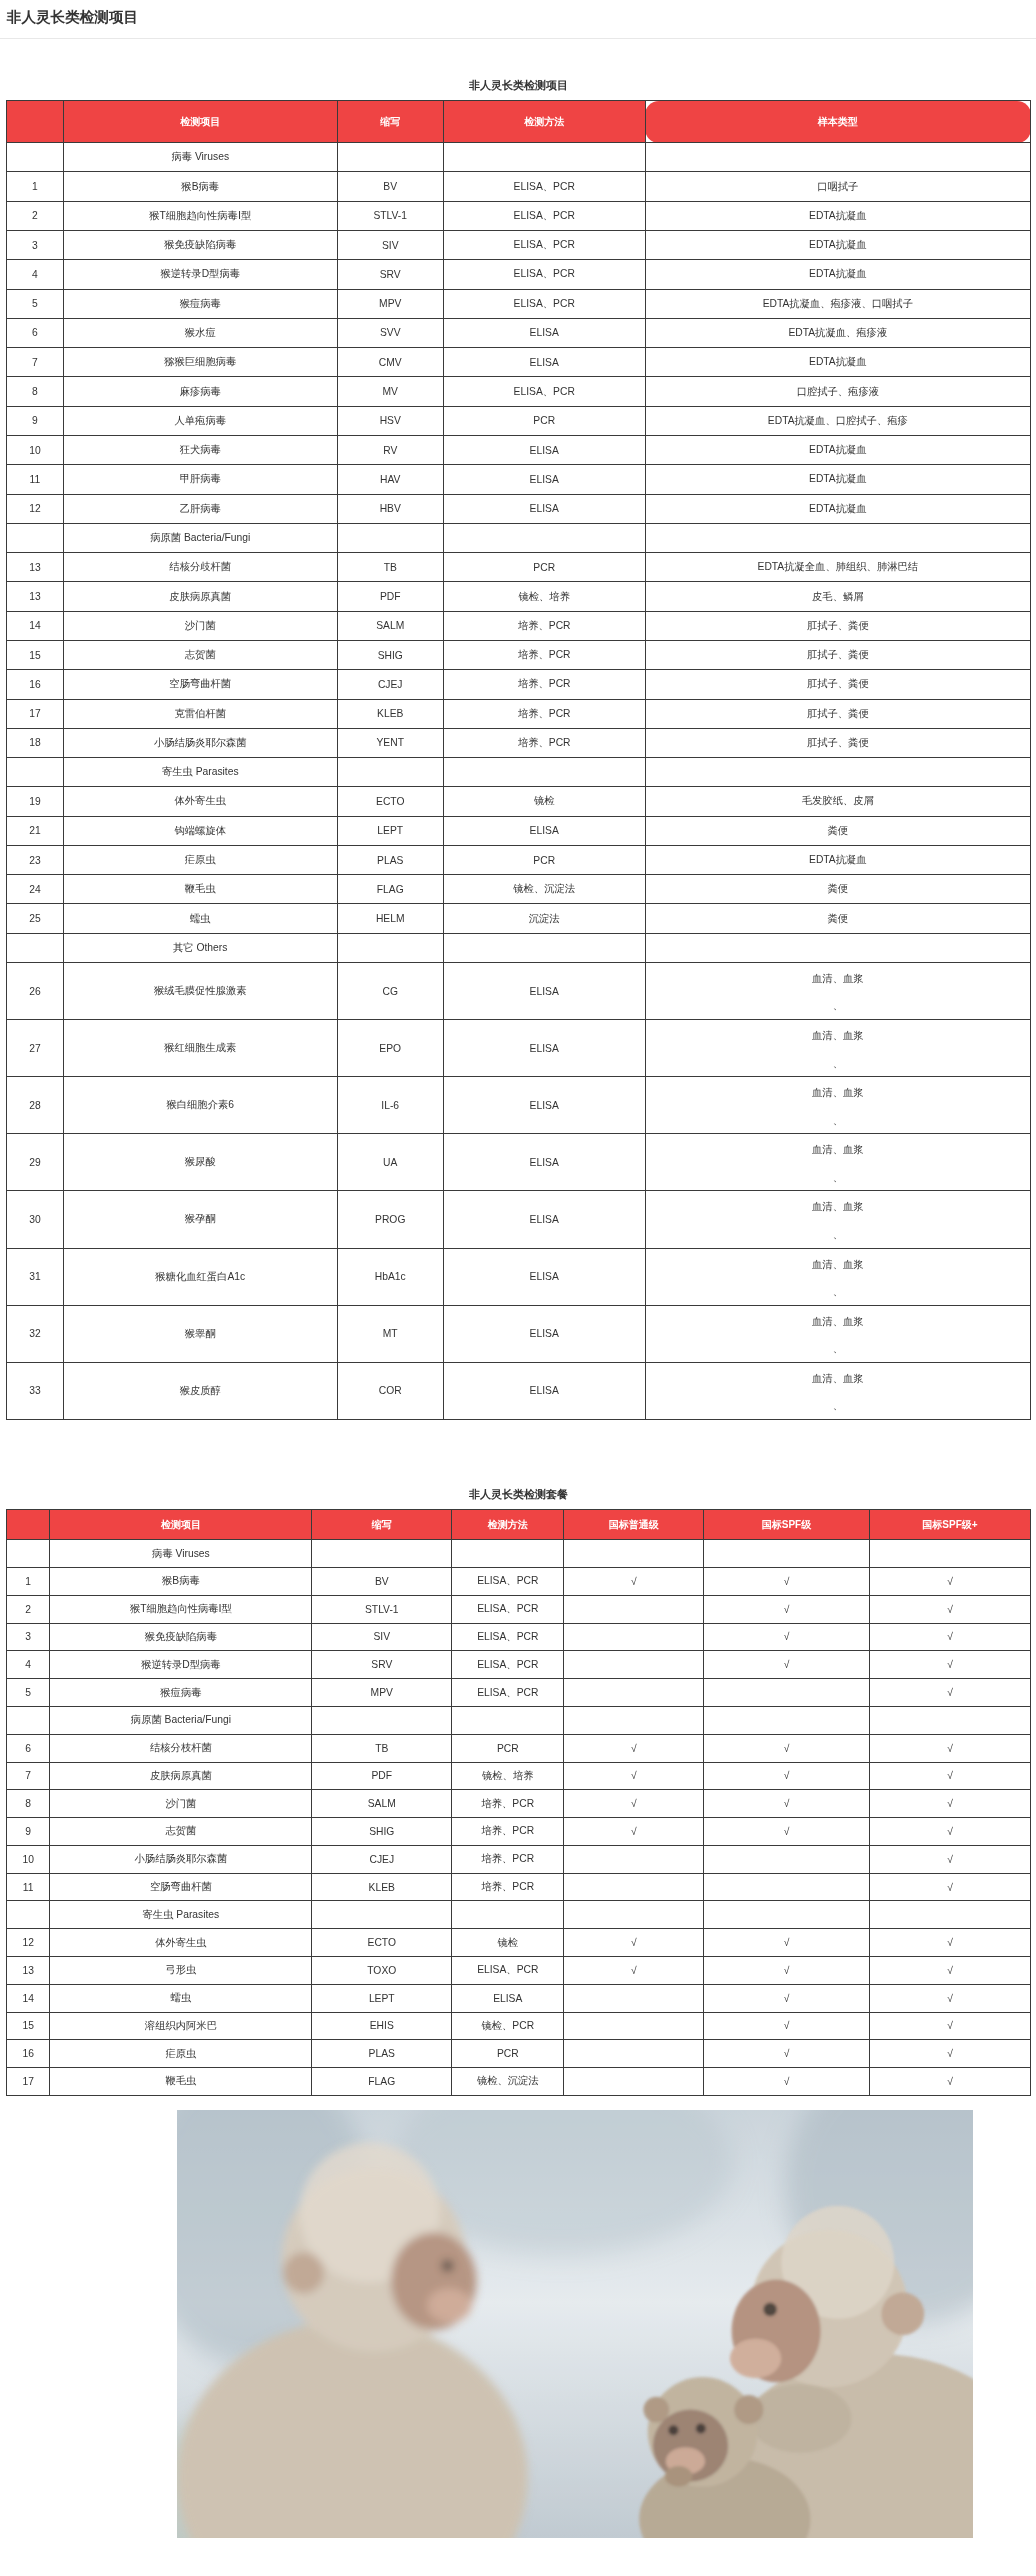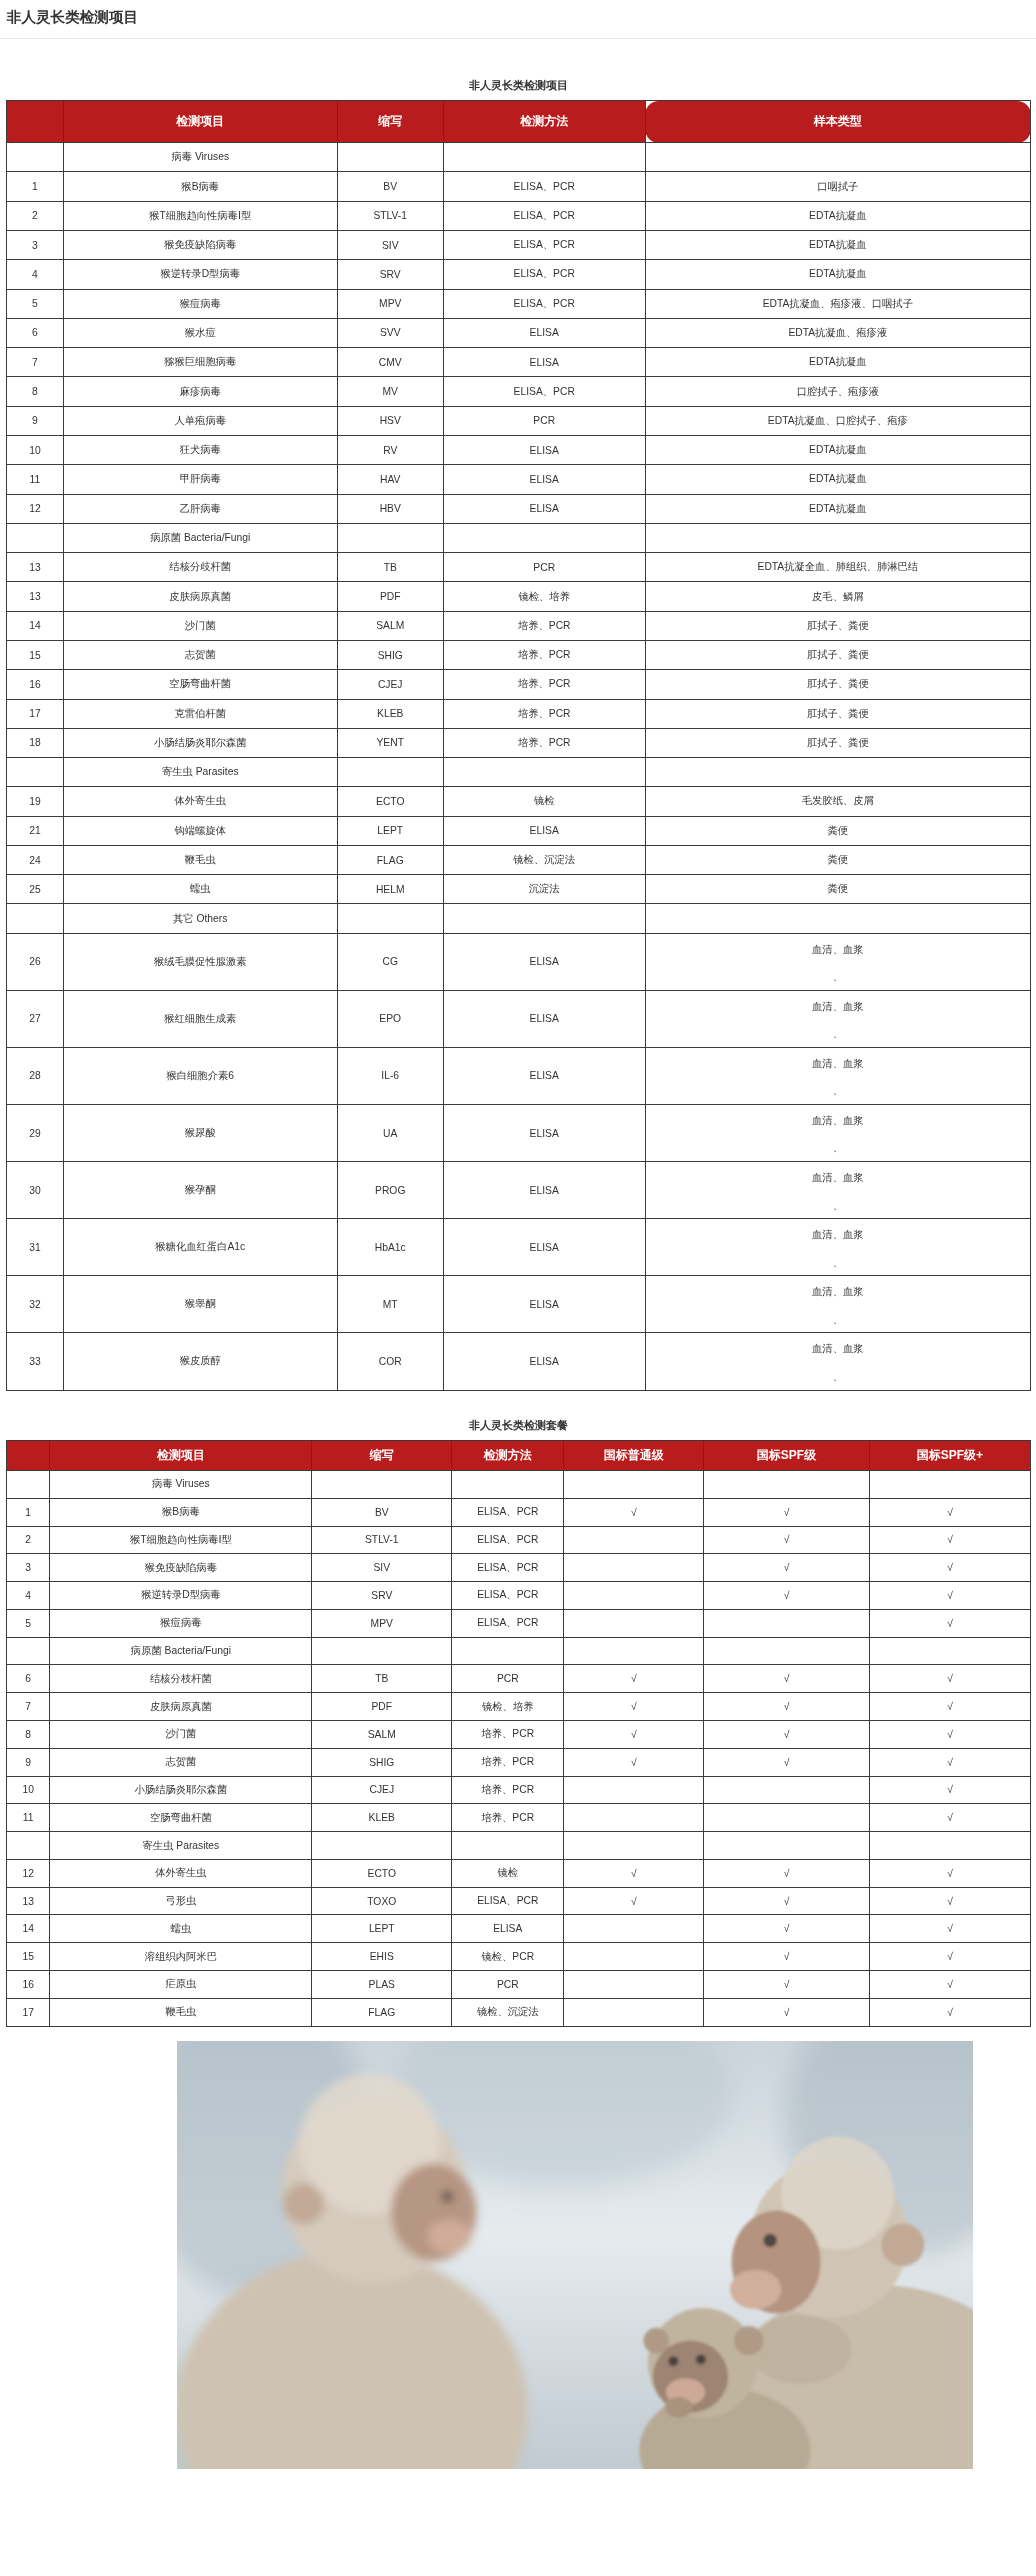--- a/index.html
+++ b/index.html
@@ -23,40 +23,40 @@
     line-height:19px;
   }
   .content{padding:0 6px 20.5px 6px;}
   .tbl-caption{
     text-align:center;
     font-size:11px;
     font-weight:bold;
     color:#333333;
     margin:39px 0 7.7px 0;
   }
-  .tbl-caption.second{margin-top:27px;}
+  .tbl-caption.second{margin-top:67px;}
   table{
     width:100%;
     border-collapse:collapse;
     table-layout:fixed;
     font-size:10.3px;
     color:#333333;
   }
   th,td{
     border:0.9px solid #3a3a3a;
     text-align:center;
     vertical-align:middle;
     padding:0.9px 3.4px;
     word-break:break-all;
   }
   th{
-    background:#b91c1c;
+    background:#ef4444;
     color:#ffffff;
     font-weight:600;
-    font-size:12px;
+    font-size:10px;
   }
   .t1 th{height:39px;}
   .t1 td{height:26.5px;}
   .t2 th{height:27px;}
   .t2 td{height:25px;}
   .t1 th:nth-child(1){width:5%;}
   .t1 th:nth-child(2){width:27%;}
   .t1 th:nth-child(3){width:10%;}
   .t1 th:nth-child(4){width:19.7%;}
   .t1 th:nth-child(5){width:38.3%;border-radius:14px;}
@@ -266,20 +266,27 @@
           <td>毛发胶纸、皮屑</td>
         </tr>
         <tr>
           <td>21</td>
           <td>钩端螺旋体</td>
           <td>LEPT</td>
           <td>ELISA</td>
           <td>粪便</td>
         </tr>
         <tr>
+          <td>23</td>
+          <td>疟原虫</td>
+          <td>PLAS</td>
+          <td>PCR</td>
+          <td>EDTA抗凝血</td>
+        </tr>
+        <tr>
           <td>24</td>
           <td>鞭毛虫</td>
           <td>FLAG</td>
           <td>镜检、沉淀法</td>
           <td>粪便</td>
         </tr>
         <tr>
           <td>25</td>
           <td>蠕虫</td>
           <td>HELM</td>

